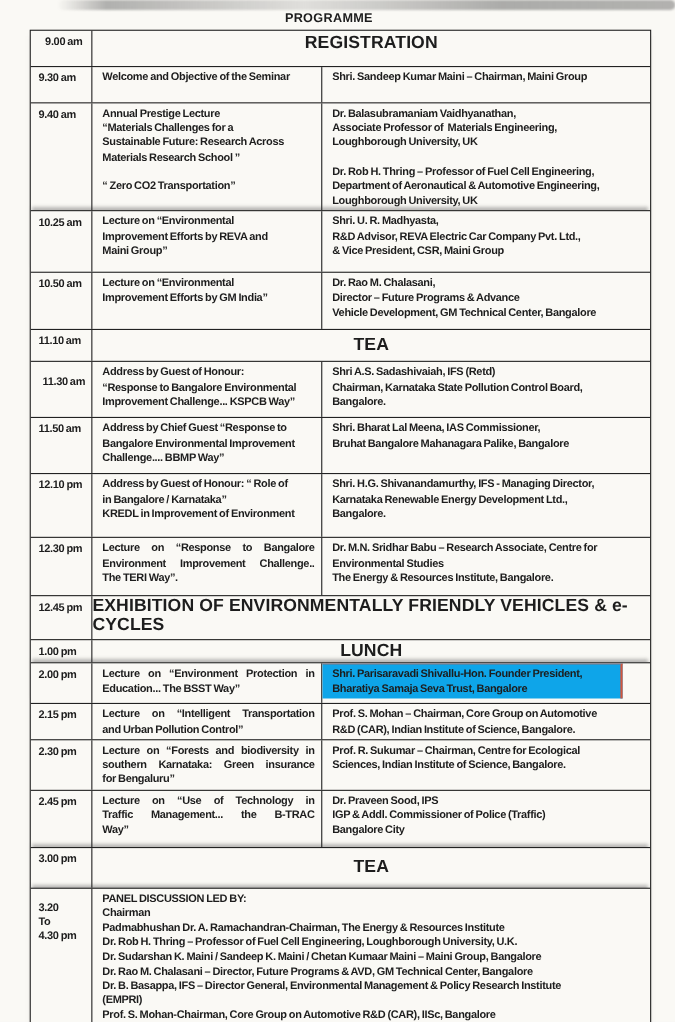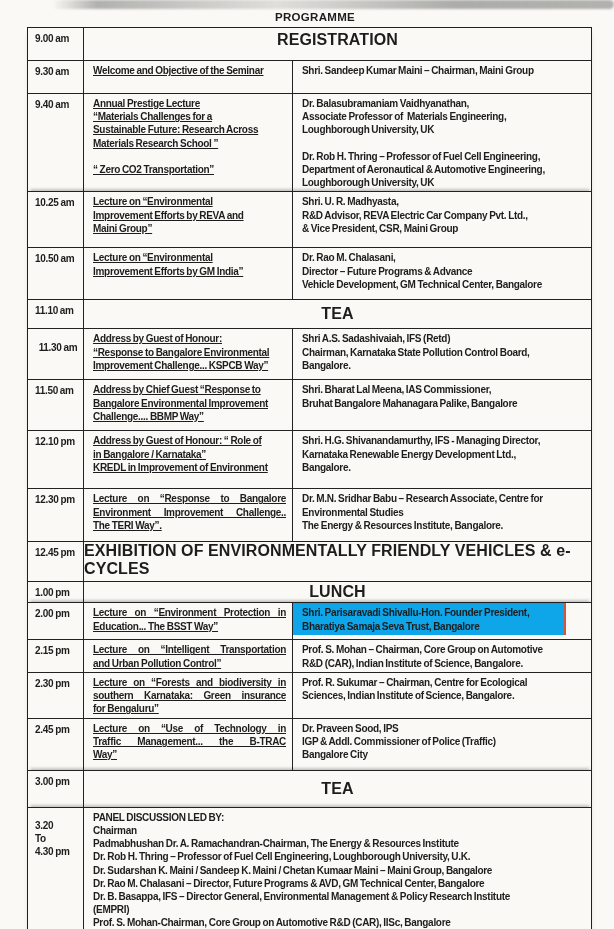--- a/index.html
+++ b/index.html
@@ -15,44 +15,43 @@
     position:absolute;top:0;left:52px;right:0;height:9px;
     background:linear-gradient(90deg,
       rgba(120,120,120,0) 0%,
       rgba(105,105,105,.5) 8%,
       rgba(130,130,130,.22) 40%,
       rgba(95,95,95,.5) 72%,
       rgba(80,80,80,.42) 100%);
     filter:blur(1.2px);border-radius:5px;
   }
   .doc-title{
-    position:absolute;top:11px;left:16px;width:598px;text-align:center;
+    position:absolute;top:11px;left:0;width:598px;text-align:center;
     font-size:11.5px;font-weight:bold;letter-spacing:.3px;
   }
   .table{
     position:absolute;top:27px;left:27px;width:563px;
     border:1.6px solid #202020;
     box-shadow:0 4px 4px -2px rgba(110,110,110,.55);
     background:#faf9f5;
   }
   .row{display:flex;align-items:stretch;border-top:1.3px solid #222;}
-  .row:first-child{border-top:none;}
+  .row:first-child{border-top:none;text-align:center;}
   .row.smudge{box-shadow:0 -4px 3px -1.5px rgba(105,105,105,.45);}
   .cell{box-sizing:border-box;overflow:hidden;}
   .cell.time{
     flex:0 0 56px;border-right:1.3px solid #222;
     font-size:9.5px;font-weight:bold;padding:4px 2px 0 7px;
     line-height:12.5px;
   }
   .cell.time.mid{padding-top:12px;text-align:center;}
   .cell.time.tall{padding-top:11px;}
   .cell.topic{
     flex:0 0 209px;border-right:1.3px solid #222;
     padding:3px 6px 2px 9px;
-    text-decoration:underline;
   }
   .cell.speaker{flex:1 1 auto;padding:3px 5px 2px 9px;}
   .cell.speaker.nopad{padding:0;}
   .cell.panel{flex:1 1 auto;padding:3px 5px 4px 9px;}
   .cell.banner{
     flex:1 1 auto;display:flex;justify-content:center;
     font-size:16px;font-weight:bold;letter-spacing:.1px;
   }
   .v-top{align-items:flex-start;padding-top:3px;}
   .v-center{align-items:center;}

